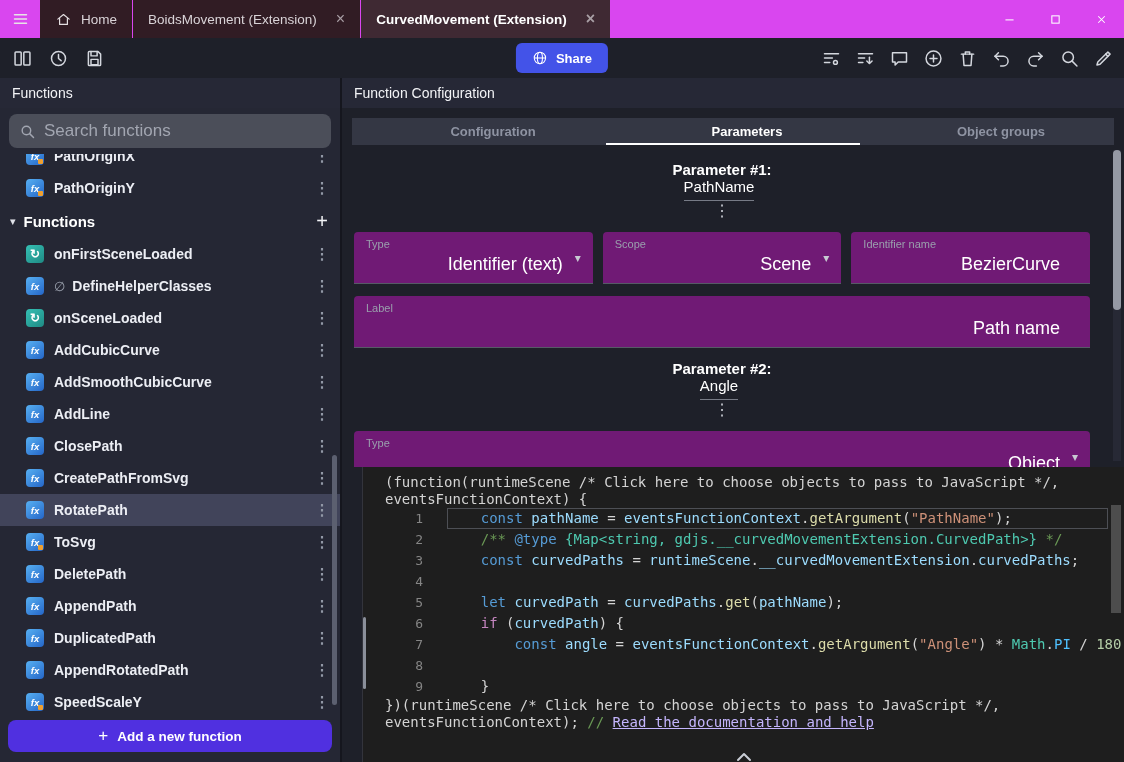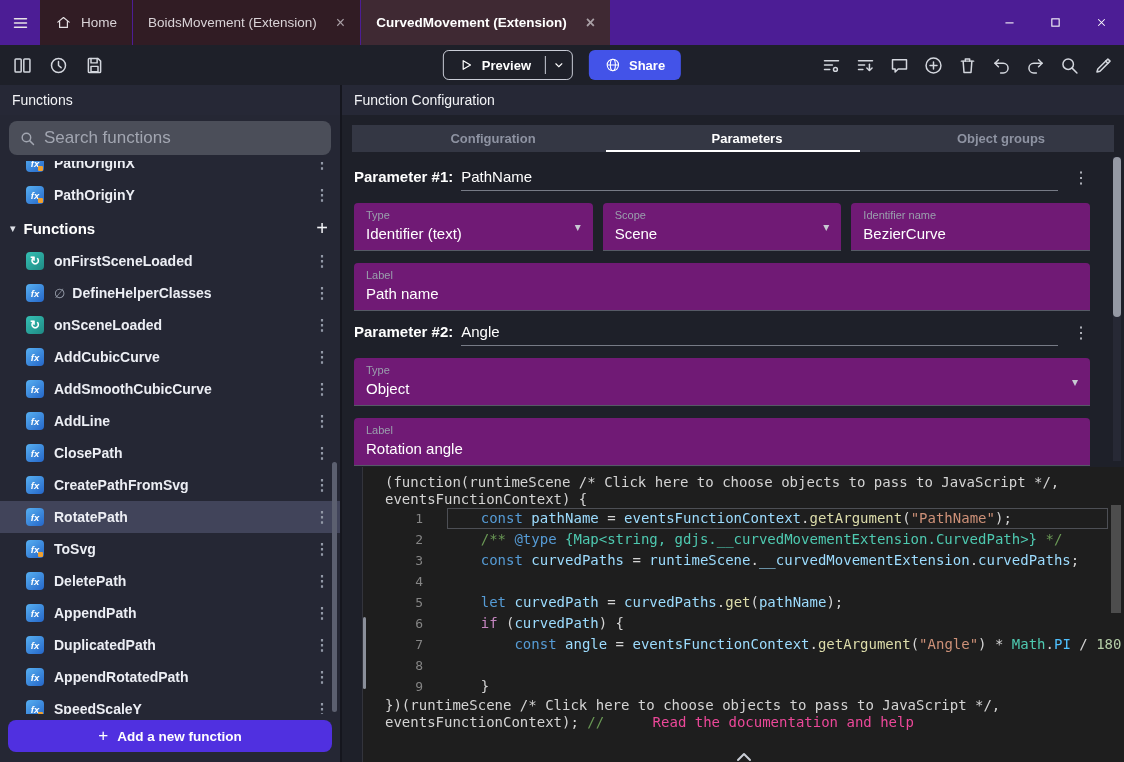--- a/index.html
+++ b/index.html
@@ -1,21 +1,21 @@
 <!DOCTYPE html>
 <html><head>
 <meta charset="utf-8">
 <style>
   * { margin:0; padding:0; box-sizing:border-box; }
   html,body { width:1124px; height:762px; overflow:hidden; background:#1e2029;
     font-family:"Liberation Sans", sans-serif; }
   .app { width:1124px; height:762px; display:flex; flex-direction:column; }
 
   
-  .titlebar { height:45px; background:#4c1d95; display:flex; align-items:stretch; flex-shrink:0; }
+  .titlebar { height:38px; background:#d946ef; display:flex; align-items:stretch; flex-shrink:0; }
   .menu-btn { width:40px; display:flex; align-items:center; justify-content:center; color:#e8e4e6; cursor:pointer; }
   .menu-btn svg { width:19px; height:16px; }
   .tb-tabs { display:flex; align-items:stretch; }
   .tb-tab { display:flex; align-items:center; gap:9px; padding:0 15px; background:#311c24;
     color:#d9d3d7; font-size:13.5px; margin-right:1px; cursor:pointer; white-space:nowrap; }
   .tb-tab.active { background:#3f2933; color:#fff; font-weight:700; }
   .tb-tab .tb-home-ic { width:17px; height:17px; color:#e3dee1; display:inline-flex; }
   .tb-close { font-size:16px; color:#a99fa5; margin-left:10px; line-height:1; }
   .win-controls { margin-left:auto; display:flex; }
   .wc { width:46px; display:flex; align-items:center; justify-content:center; color:#fff; cursor:pointer; }
@@ -77,47 +77,47 @@
   
   .main { flex:1; display:flex; flex-direction:column; min-width:0; border-left:2px solid #15161e; }
   .main-title { height:30px; display:flex; align-items:center; padding:0 12px; background:#262836; color:#f2f3f6; font-size:14px; flex-shrink:0; }
   .tabs3 { margin:10px 10px 0; height:27px; background:#343744; display:flex; flex-shrink:0; }
   .tab3 { flex:1; display:flex; align-items:center; justify-content:center; font-size:13px; font-weight:700;
     color:#8e93a2; position:relative; cursor:pointer;padding-left:28px; }
   .tab3.active { color:#fff; }
   .tab3.active::after { content:''; position:absolute; left:0; right:0; bottom:0; height:2px; background:#fff; }
 
   .params { flex:1; position:relative; overflow:hidden; padding:4px 34px 0 12px; }
-  .param-head { display:flex; align-items:flex-start; margin:12px 0; }
+  .param-head { display:flex; align-items:center; margin:12px 0;flex-direction:column; }
   .ph-label { color:#fff; font-size:15px; font-weight:600; white-space:nowrap; }
   .ph-name { flex:1; margin-left:8px; margin-right:14px; border-bottom:1px solid #777b86; padding-bottom:5px;
     color:#fff; font-size:15px; cursor:text; }
   .ph-dots { color:#c7cad2; font-size:16px; width:18px; text-align:center; cursor:pointer; }
   .frow { display:flex; gap:10px; margin-bottom:12px; }
   .field { flex:1; background:#701a75; border-bottom:1px solid #565a66; border-radius:4px 4px 0 0;
     padding:6px 30px 8px 12px; min-height:46px; position:relative; cursor:pointer; }
   .flabel { font-size:11px; color:#9aa0ad; margin-bottom:4px; }
-  .fvalue { font-size:15px; color:#fff; }
+  .fvalue { font-size:18px; color:#fff;text-align:right; }
   .fcaret { position:absolute; right:12px; top:50%; transform:translateY(-50%); color:#c7cad2; font-size:12px; }
   .pscroll-track { position:absolute; right:3px; top:5px; bottom:6px; width:8px; background:#272935; }
   .pscroll-thumb { position:absolute; right:3px; top:5px; width:8px; height:160px; background:#9599a4; border-radius:4px; }
 
   
   .editor { height:295px; margin-left:20px; background:#1e1e1e; position:relative; overflow:hidden;
     font-family:"DejaVu Sans Mono", monospace; font-size:14px; color:#d4d4d4; flex-shrink:0;
     border-left:1px solid #33343c; }
   .code { padding-top:7px; }
   .wline { padding-left:22px; line-height:17px; white-space:pre; color:#d4d4d4; }
   .cline { display:flex; line-height:21px; white-space:pre; }
   .gut { width:84px; padding-right:24px; text-align:right; color:#858585; font-size:13px; flex-shrink:0; }
   .lcontent { flex:1; margin-right:16px; }
   .cline.current .lcontent { outline:1px solid #4d4f55; outline-offset:-1px; }
   .cp{color:#d4d4d4} .ck{color:#569cd6} .ckc{color:#c586c0} .cv{color:#9cdcfe} .cm{color:#dcdcaa}
   .cs{color:#ce9178} .cc{color:#6a9955} .ct{color:#4ec9b0} .cnum{color:#b5cea8} .ccn{color:#4fc1ff}
-  .doclink { color:#ec4899; cursor:pointer;margin-left:40px; }
+  .doclink { color:#c4b5fd; text-decoration:underline; cursor:pointer; }
   .escroll { position:absolute; right:3px; top:38px; width:10px; height:108px; background:#4d4d4d; }
   .collapse { position:absolute; left:50%; transform:translateX(-50%); bottom:0; width:24px; height:17px;
     color:#c9cdd5; cursor:pointer; }
   .grip { position:absolute; left:0; top:150px; width:3px; height:72px; background:#8a8f9a; border-radius:2px; cursor:col-resize; }
 </style>
 </head>
 <body>
 
 <div class="app">
 
@@ -181,34 +181,20 @@
         </span>
         <span class="tb-icon">
           <svg viewBox="0 0 24 24" width="100%" height="100%" fill="none" stroke="currentColor" stroke-width="1.7" stroke-linecap="round" stroke-linejoin="round">
             <path d="M5 5a1 1 0 0 1 1-1h10l3 3v12a1 1 0 0 1-1 1H6a1 1 0 0 1-1-1z"></path>
             <path d="M8 4v5h7V4"></path>
             <rect x="8" y="13" width="8" height="6"></rect>
           </svg>
         </span>
       </div>
     <div class="tb-center">
-      <div class="preview-btn">
-        <div class="pv-main">
-          <svg viewBox="0 0 24 24" fill="none" stroke="currentColor" stroke-width="1.8" stroke-linejoin="round">
-              <path d="M8 5.5v13L19 12z"></path>
-            </svg>
-          <span>Preview</span>
-        </div>
-        <div class="pv-sep"></div>
-        <div class="pv-caret">
-          <svg viewBox="0 0 24 24" fill="none" stroke="currentColor" stroke-width="2.2" stroke-linecap="round">
-              <path d="M6 9.5l6 6 6-6"></path>
-            </svg>
-        </div>
-      </div>
       <button class="share-btn">
         <svg viewBox="0 0 24 24" fill="none" stroke="currentColor" stroke-width="1.6">
             <circle cx="12" cy="12" r="8.5"></circle>
             <path d="M3.5 12h17"></path>
             <ellipse cx="12" cy="12" rx="3.8" ry="8.5"></ellipse>
           </svg>
         <span>Share</span>
       </button>
     </div>
     <div class="tb-group right">

